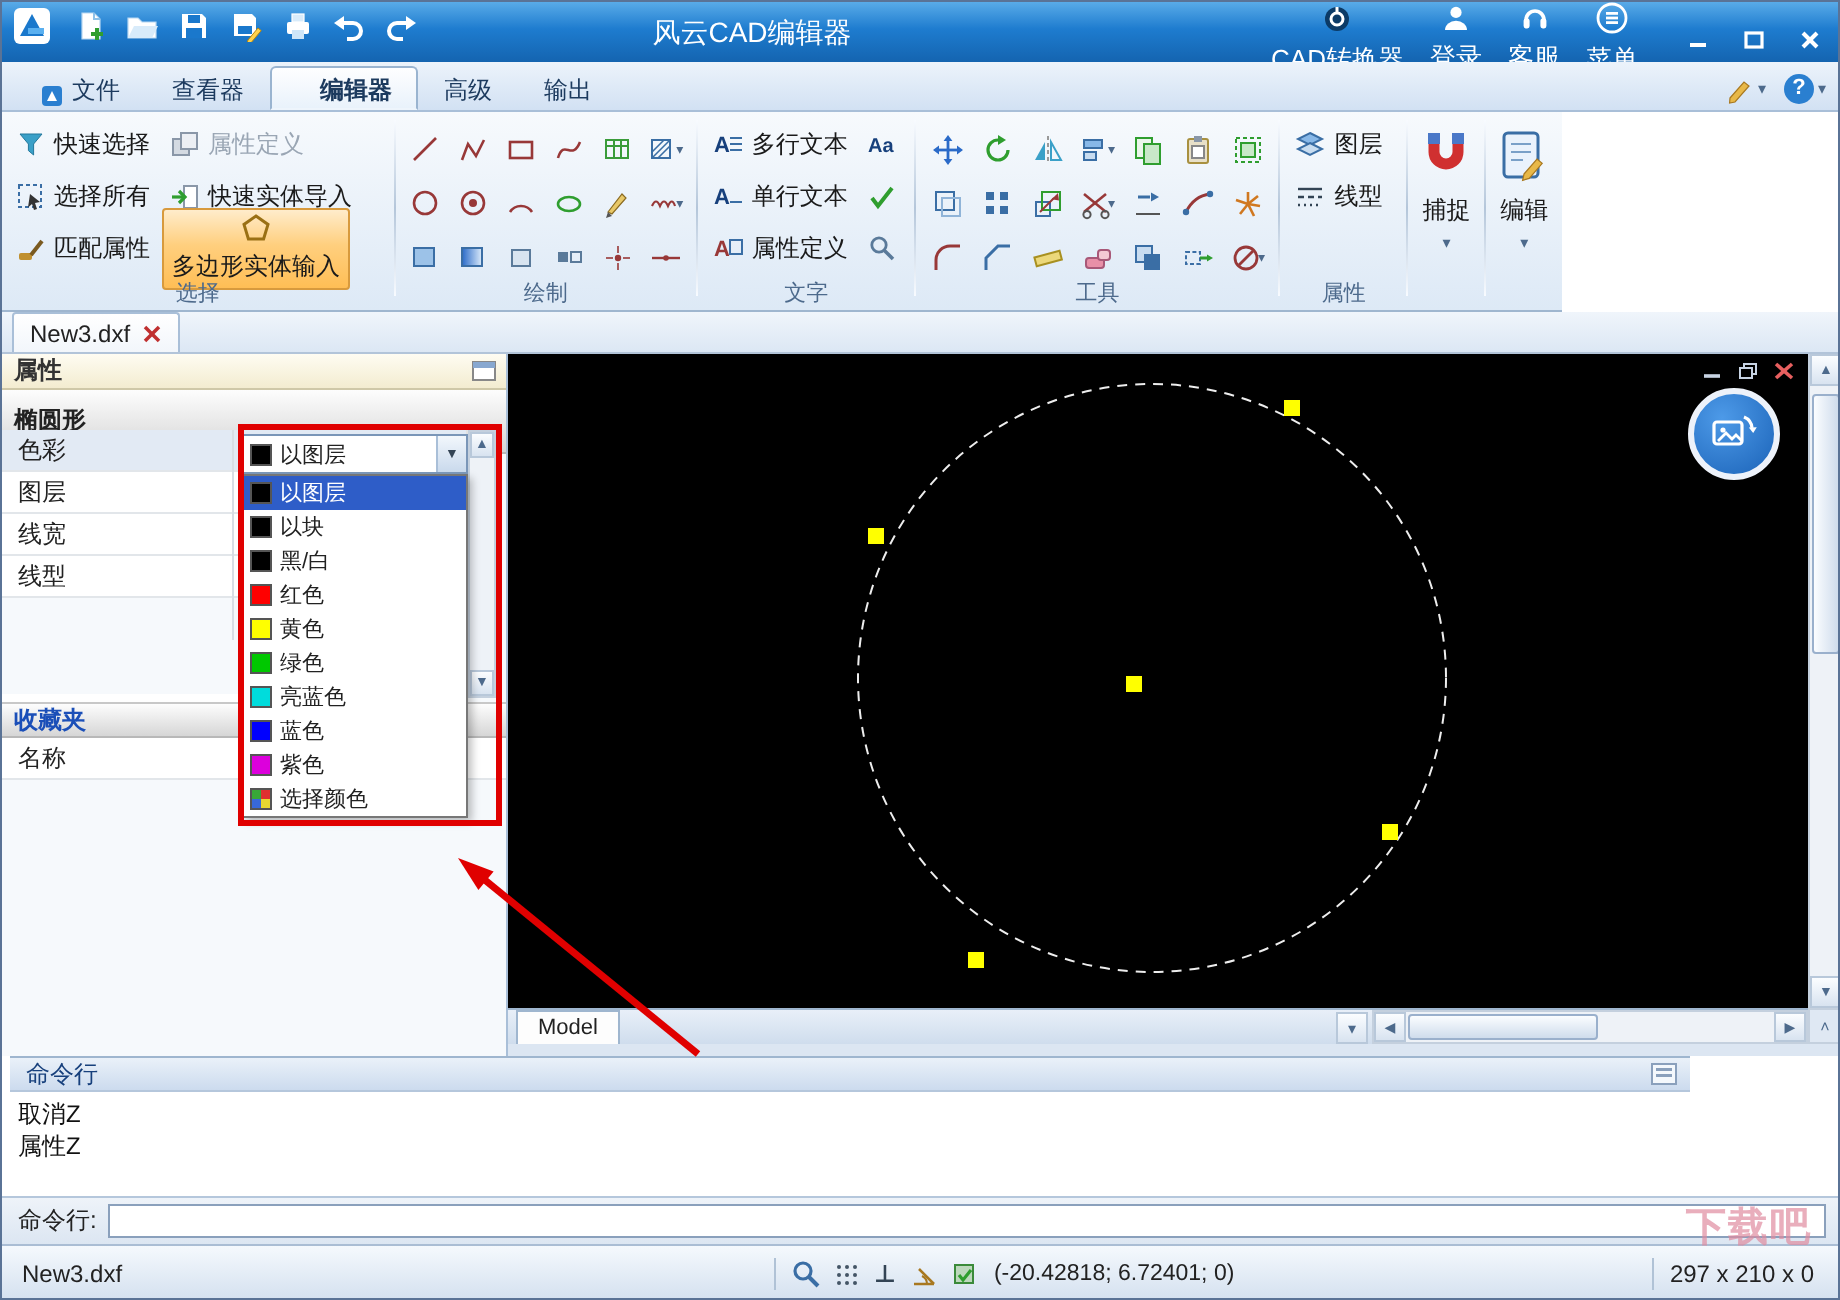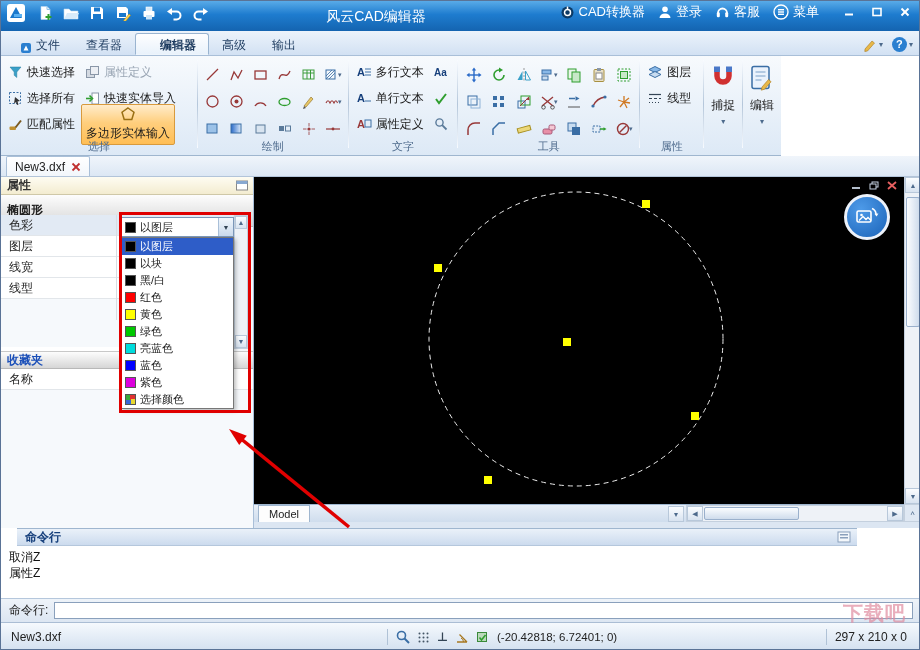--- a/index.html
+++ b/index.html
@@ -8,21 +8,21 @@
   .app{position:relative;width:920px;height:650px;overflow:hidden;background:#fff;border:1px solid #5a7396;}
 
   
   .titlebar{position:absolute;left:0;top:0;width:920px;height:30px;
     background:linear-gradient(#59abe8,#1e7ccf 45%,#1464b0);display:flex;align-items:flex-start;color:#fff;}
   .tb-left{display:flex;align-items:center;gap:1px;padding-left:3px;}
   .appicon{width:24px;height:24px;display:flex;align-items:center;justify-content:center;margin-right:3px;}
   .tb-btn{width:25px;height:23px;display:flex;align-items:center;justify-content:center;border-radius:3px;cursor:default;}
   .tb-title{position:absolute;left:280px;width:190px;top:0;height:30px;line-height:30px;text-align:center;font-size:14px;}
   .tb-right{margin-left:auto;display:flex;align-items:center;gap:13px;padding-right:4px;font-size:13px;}
-  .tb-link{display:flex;align-items:center;gap:4px;cursor:default;}
+  .tb-link{display:flex;align-items:center;gap:4px;cursor:default;flex-direction:column;}
   .winbtns{display:flex;gap:3px;margin-left:4px;}
   .winbtn{width:25px;height:22px;display:flex;align-items:center;justify-content:center;}
 
   
   .tabstrip{position:absolute;left:0;top:30px;width:920px;height:25px;
     background:linear-gradient(#ecf3fb,#d2e1f3);border-bottom:1px solid #a9bfd8;
     display:flex;align-items:flex-end;padding-left:6px;}
   .rtab{height:22px;padding:0 12px;display:flex;align-items:flex-end;gap:4px;color:#1c3a5e;border:1px solid transparent;}
   .rtab.active{background:linear-gradient(#fefeff,#e9f2fb);border:1px solid #9ab4d0;border-bottom-color:#eef5fc;
     border-radius:3px 3px 0 0;font-weight:bold;padding-left:24px;}
@@ -114,23 +114,23 @@
   .vs-btn{height:16px;background:linear-gradient(#fbfdff,#d8e3f0);border:1px solid #b8c8da;
     font-size:7px;color:#4d6a8c;display:flex;align-items:center;justify-content:center;}
   .vs-track{flex:1;position:relative;}
   .vs-thumb{position:absolute;left:1px;right:1px;top:4px;height:130px;background:linear-gradient(90deg,#fbfdff,#cfdcec);
     border:1px solid #9ab0cc;border-radius:2px;}
   .corner{position:absolute;left:903px;top:503px;width:17px;height:18px;background:#dfe8f3;border:1px solid #c4d0de;
     display:flex;align-items:center;justify-content:center;font-size:8px;color:#4d6a8c;}
   .gapband{position:absolute;left:253px;top:521px;width:667px;height:6px;background:#dce6f2;}
 
   
-  .cmdheader{position:absolute;left:16px;top:527px;width:840px;height:18px;
+  .cmdheader{position:absolute;left:4px;top:527px;width:840px;height:18px;
     background:linear-gradient(#eaf1f9,#ccdbee);border-top:1px solid #9fb6cf;border-bottom:1px solid #b5c7dc;
-    display:flex;align-items:center;padding:0 6px 0 8px;font-weight:bold;color:#17407c;font-size:12px;}
+    display:flex;align-items:center;padding:0 6px 0 8px;font-weight:normal;color:#17407c;font-size:12px;}
   .cmdheader .right{margin-left:auto;display:flex;align-items:center;}
   .cmdbody{position:absolute;left:0;top:545px;width:920px;height:52px;background:#fff;padding:3px 8px;color:#111;}
   .cmdbody div{line-height:16px;}
   .cmdinputrow{position:absolute;left:0;top:597px;width:920px;height:24px;
     background:linear-gradient(#eef3f9,#dce6f2);border-top:1px solid #b5c7dc;
     display:flex;align-items:center;gap:6px;padding:0 8px;}
   .cmdinput{flex:1;height:17px;background:#fff;border:1px solid #8aa0bc;}
 
   
   .statusbar{position:absolute;left:0;top:621px;width:920px;height:29px;

